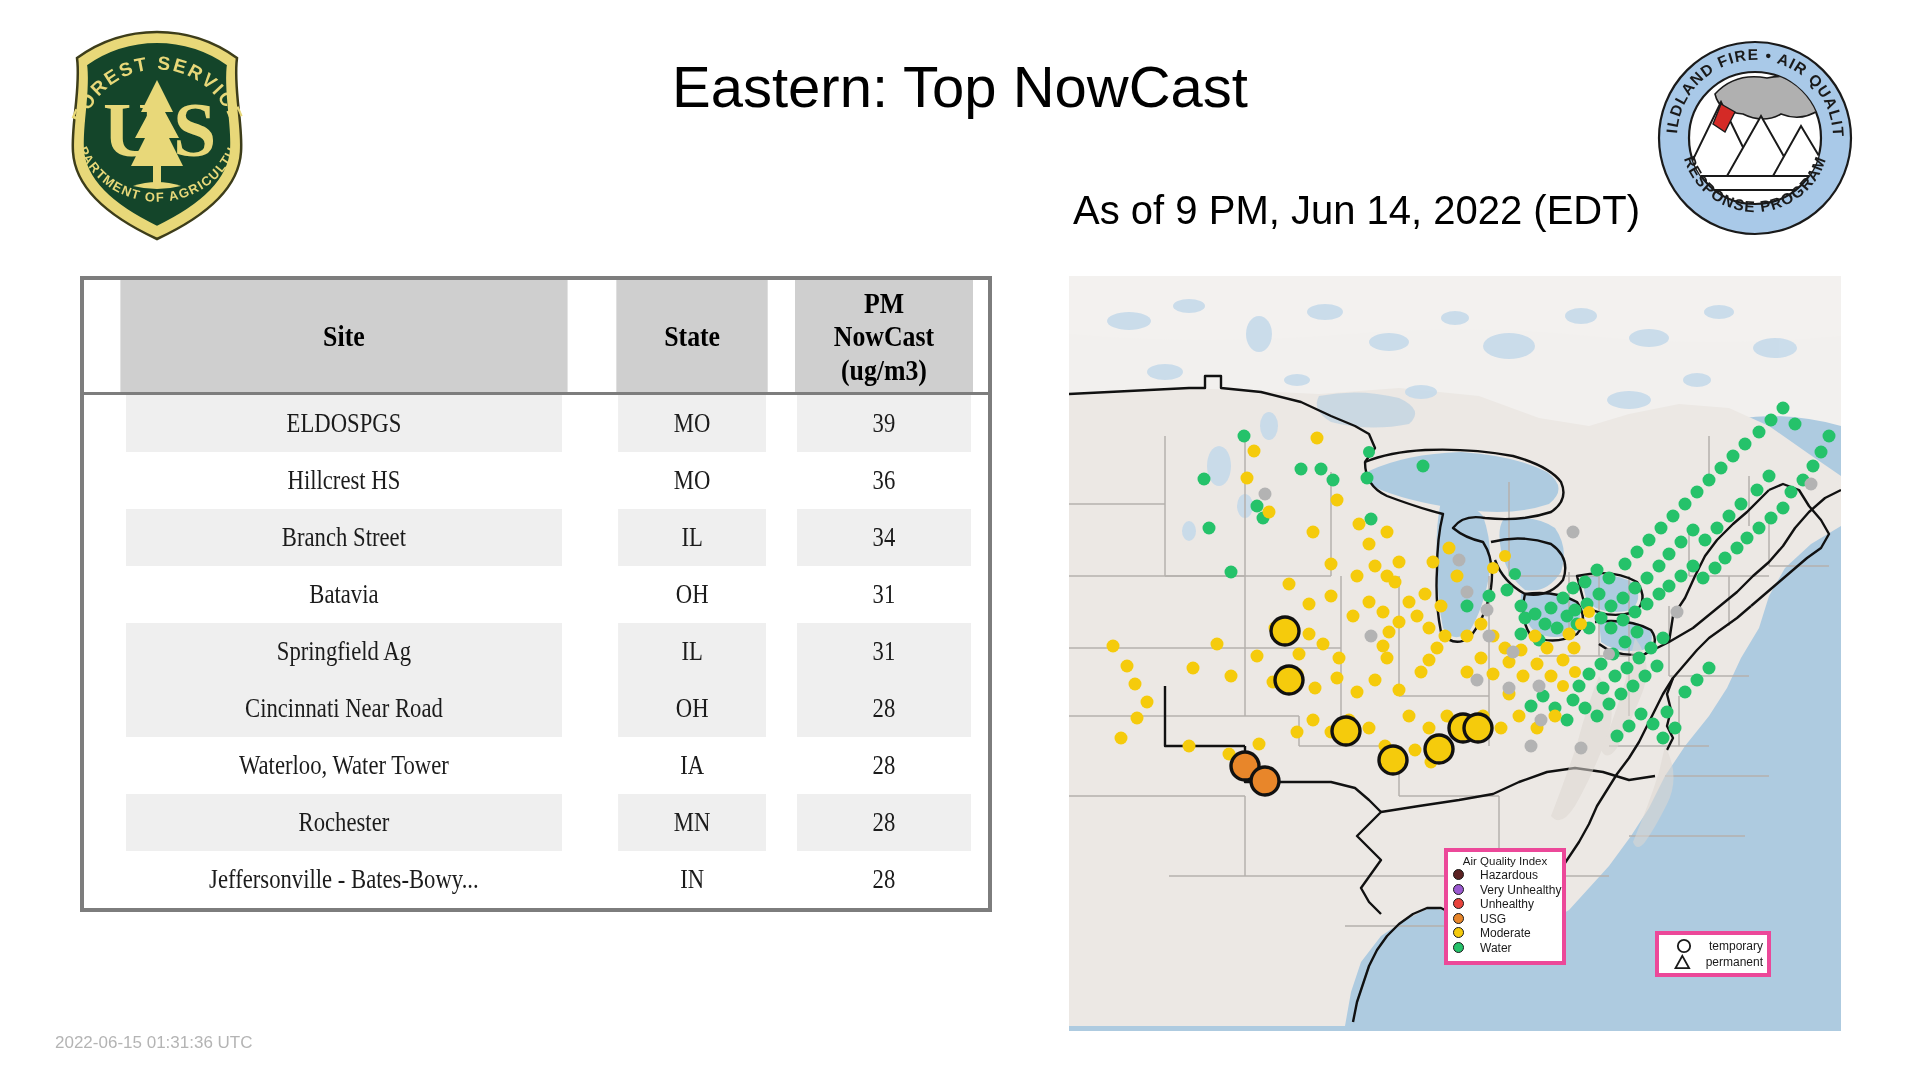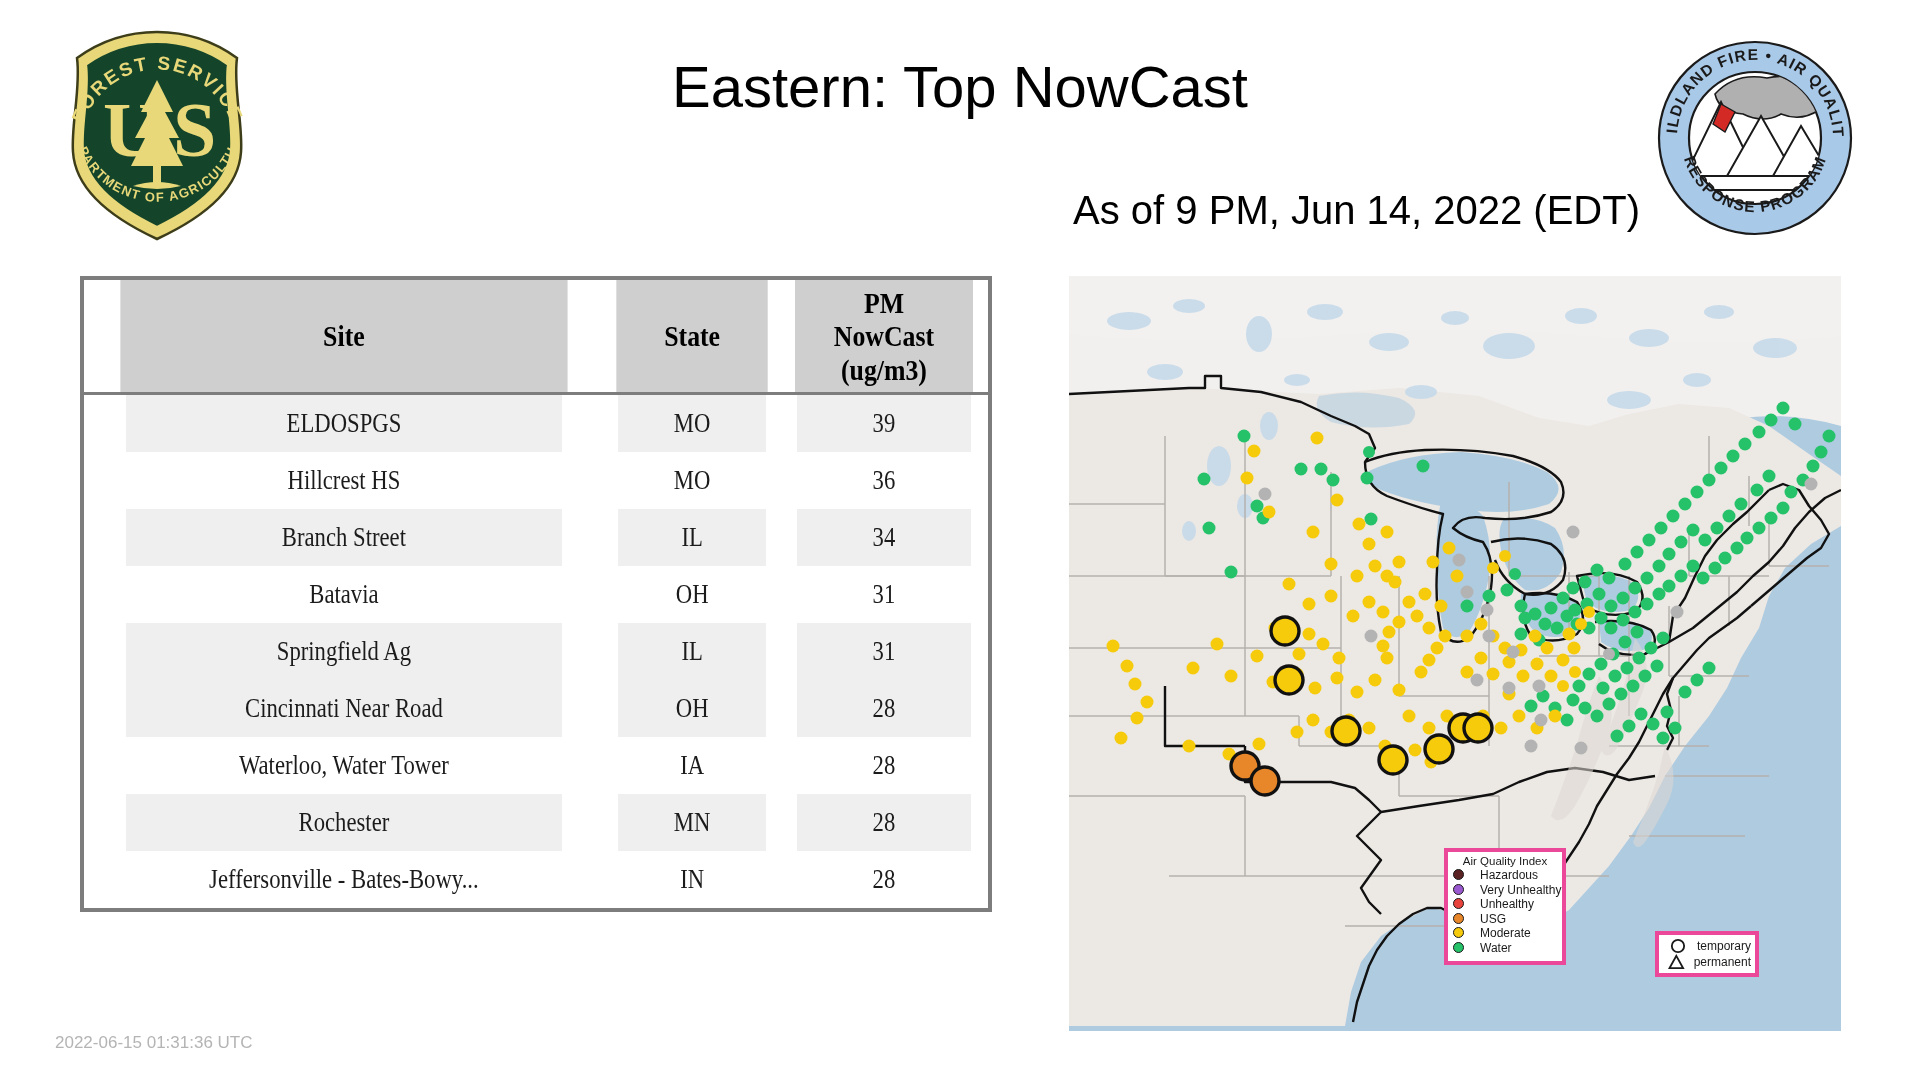--- a/index.html
+++ b/index.html
@@ -160,21 +160,21 @@
   }
   #aqi-legend .leg-label {
     font-size: 12px;
     white-space: nowrap;
     line-height: 1;
   }
 
   #site-legend {
     left: 586px;
     top: 655px;
-    width: 104px;
+    width: 116px;
     padding: 3px 4px;
   }
   #site-legend .sl-row {
     display: flex;
     align-items: center;
     gap: 4px;
     height: 16px;
   }
   #site-legend .sl-label {
     font-size: 12px;

